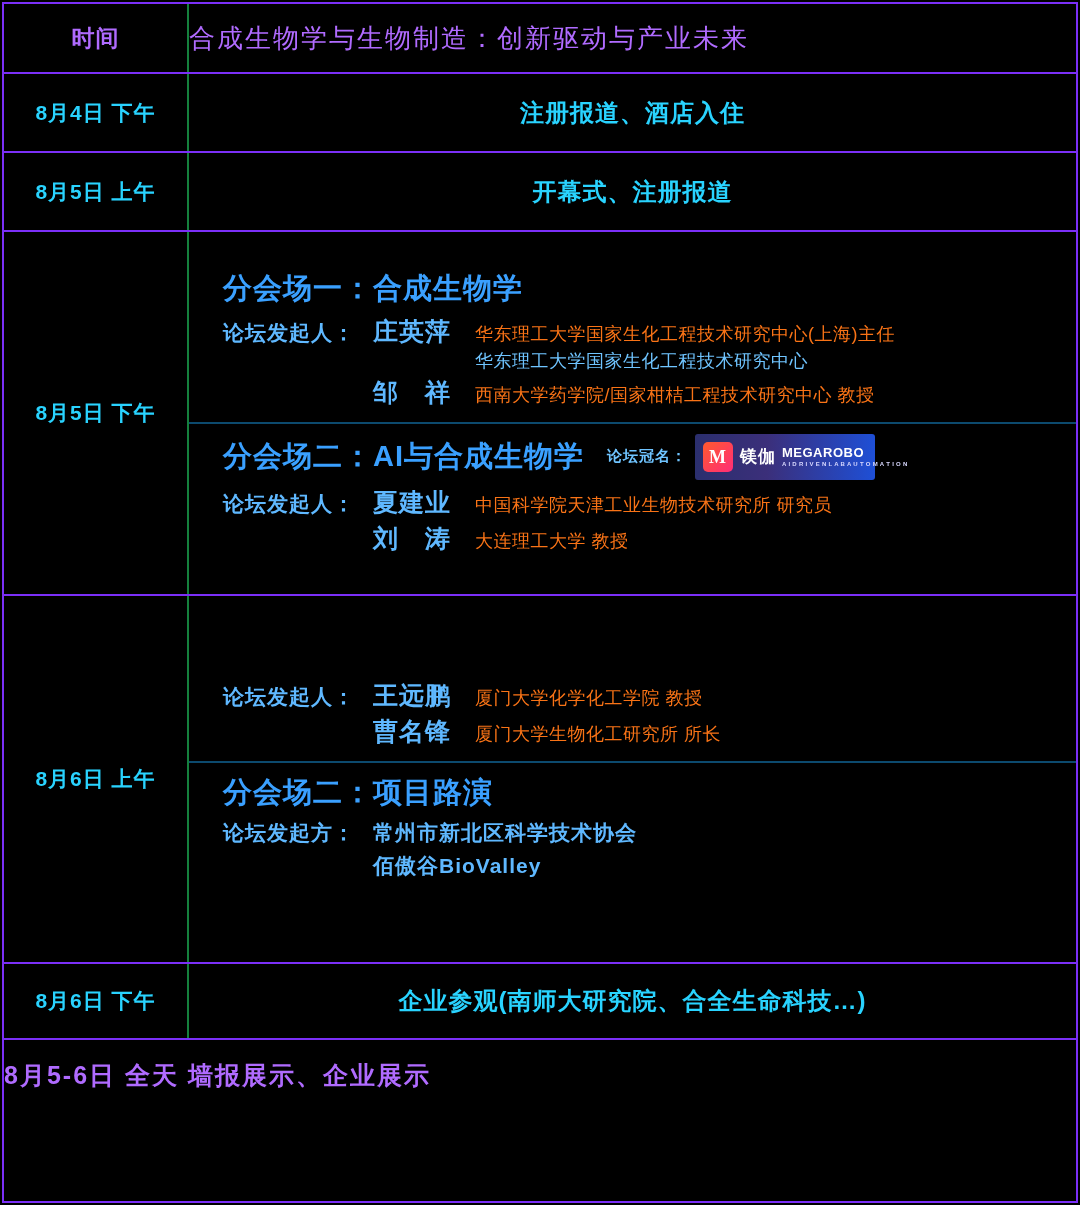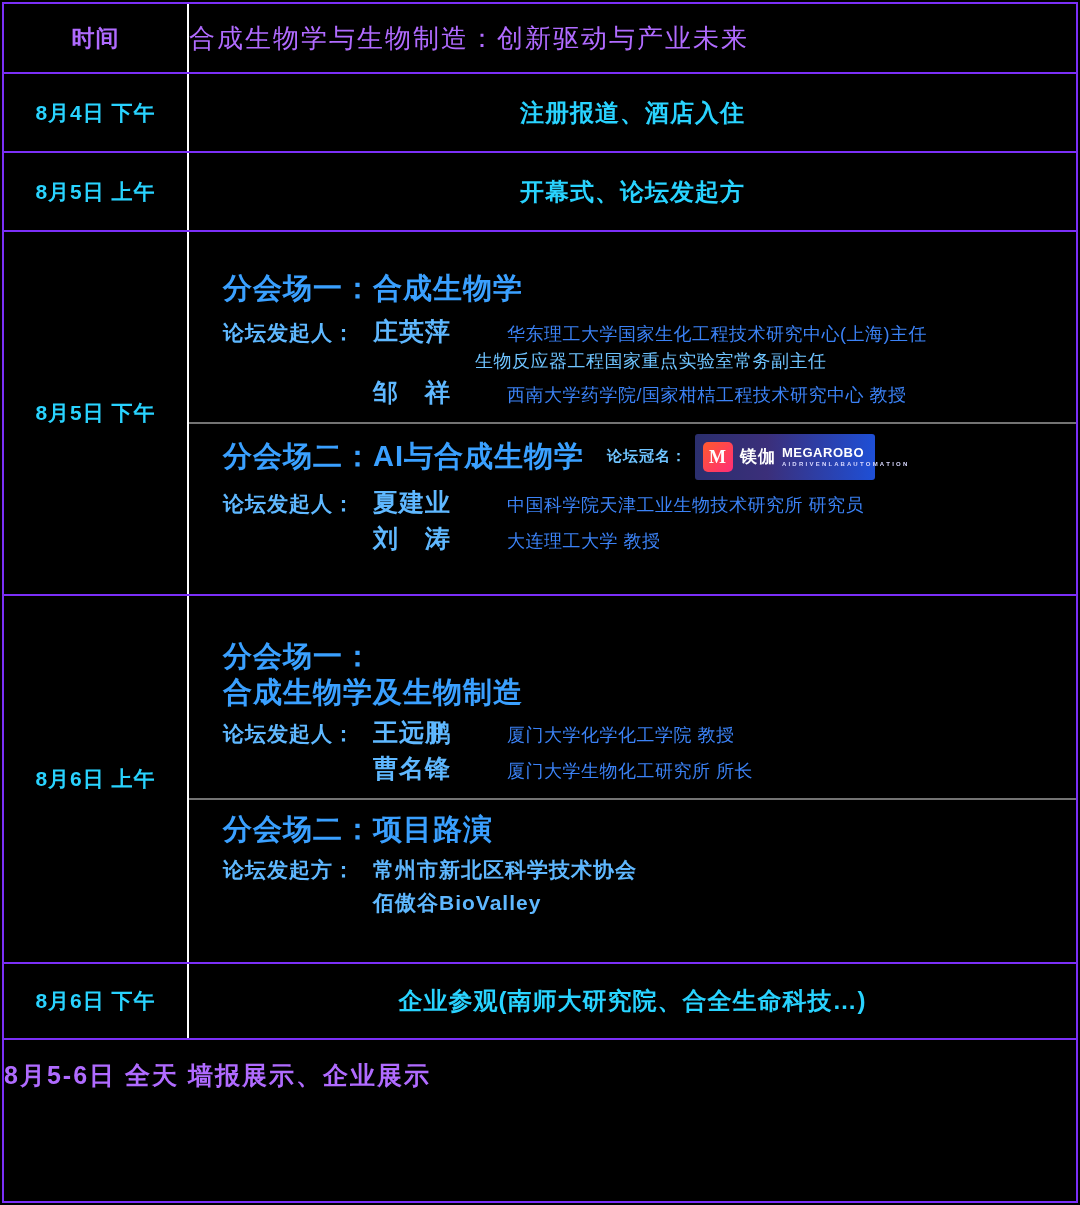--- a/index.html
+++ b/index.html
@@ -27,21 +27,21 @@
   .row {
     display: flex;
     border-bottom: 2px solid #7b2ff7;
     box-sizing: border-box;
   }
   .row:last-child { border-bottom: none; }
 
   .time-cell {
     width: 185px;
     min-width: 185px;
-    border-right: 2px solid #ffffff;
+    border-right: 2px solid #15803d;
     box-sizing: border-box;
     display: flex;
     align-items: center;
     justify-content: center;
     text-align: center;
     font-weight: bold;
     font-size: 21px;
     color: #29d3ff;
     letter-spacing: 1px;
     padding: 4px;
@@ -78,21 +78,21 @@
   .row.r-simple3 { height: 79px; }
 
   
   .row.r-big1 { height: 364px; }
   .row.r-big2 { height: 368px; }
 
   .subrow {
     padding: 10px 0 10px 34px;
     box-sizing: border-box;
   }
-  .subrow.divided { border-top: 2px solid #737373; }
+  .subrow.divided { border-top: 2px solid #0c4a6e; }
 
   .venue-title {
     font-size: 29px;
     font-weight: bold;
     color: #3aa0ff;
     letter-spacing: 1px;
     margin-bottom: 6px;
     display: flex;
     align-items: center;
     flex-wrap: wrap;
@@ -185,24 +185,23 @@
     font-size: 25px;
     font-weight: bold;
     color: #5fb8ff;
     white-space: nowrap;
     width: 102px;
     flex: none;
     letter-spacing: 1px;
   }
   .host-affil {
     font-size: 18px;
-    color: #3b82f6;
+    color: #f97316;
     white-space: nowrap;
     letter-spacing: 0.5px;
-    margin-left: 32px;
   }
   .host-affil-cont {
     font-size: 18px;
     color: #6fc4ff;
     margin-left: 252px;
     white-space: nowrap;
     letter-spacing: 0.5px;
     margin-bottom: 3px;
   }
   .host-line.nomargin { margin-bottom: 1px; }
@@ -245,39 +244,39 @@
     <div class="time-cell">8月4日 下午</div>
     <div class="content-cell">
       <div class="center-text">注册报道、酒店入住</div>
     </div>
   </div>
 
 
   <div class="row r-simple3">
     <div class="time-cell">8月5日 上午</div>
     <div class="content-cell">
-      <div class="center-text">开幕式、论坛发起方</div>
+      <div class="center-text">开幕式、注册报道</div>
     </div>
   </div>
 
   <div class="row r-big1">
     <div class="time-cell">8月5日 下午</div>
     <div class="content-cell">
 
       <div class="subrow">
         <div class="venue-title">
           <span class="vt-text">分会场一：合成生物学</span>
         </div>
         <div class="host-block">
           <div class="host-line nomargin">
             <span class="host-label">论坛发起人：</span>
             <span class="host-name">庄英萍</span>
             <span class="host-affil">华东理工大学国家生化工程技术研究中心(上海)主任</span>
           </div>
-          <div class="host-affil-cont">生物反应器工程国家重点实验室常务副主任</div>
+          <div class="host-affil-cont">华东理工大学国家生化工程技术研究中心</div>
           <div class="host-line">
             <span class="host-label blank">论坛发起人：</span>
             <span class="host-name">邹　祥</span>
             <span class="host-affil">西南大学药学院/国家柑桔工程技术研究中心 教授</span>
           </div>
         </div>
       </div>
 
       <div class="subrow divided">
         <div class="venue-title">
@@ -309,26 +308,20 @@
       </div>
 
     </div>
   </div>
 
   <div class="row r-big2">
     <div class="time-cell">8月6日 上午</div>
     <div class="content-cell">
 
       <div class="subrow">
-        <div class="venue-title venue-title-lines">
-          <div style="width:100%">
-            <div>分会场一：</div>
-            <div>合成生物学及生物制造</div>
-          </div>
-        </div>
         <div class="host-block">
           <div class="host-line">
             <span class="host-label">论坛发起人：</span>
             <span class="host-name">王远鹏</span>
             <span class="host-affil">厦门大学化学化工学院 教授</span>
           </div>
           <div class="host-line">
             <span class="host-label blank">论坛发起人：</span>
             <span class="host-name">曹名锋</span>
             <span class="host-affil">厦门大学生物化工研究所 所长</span>

